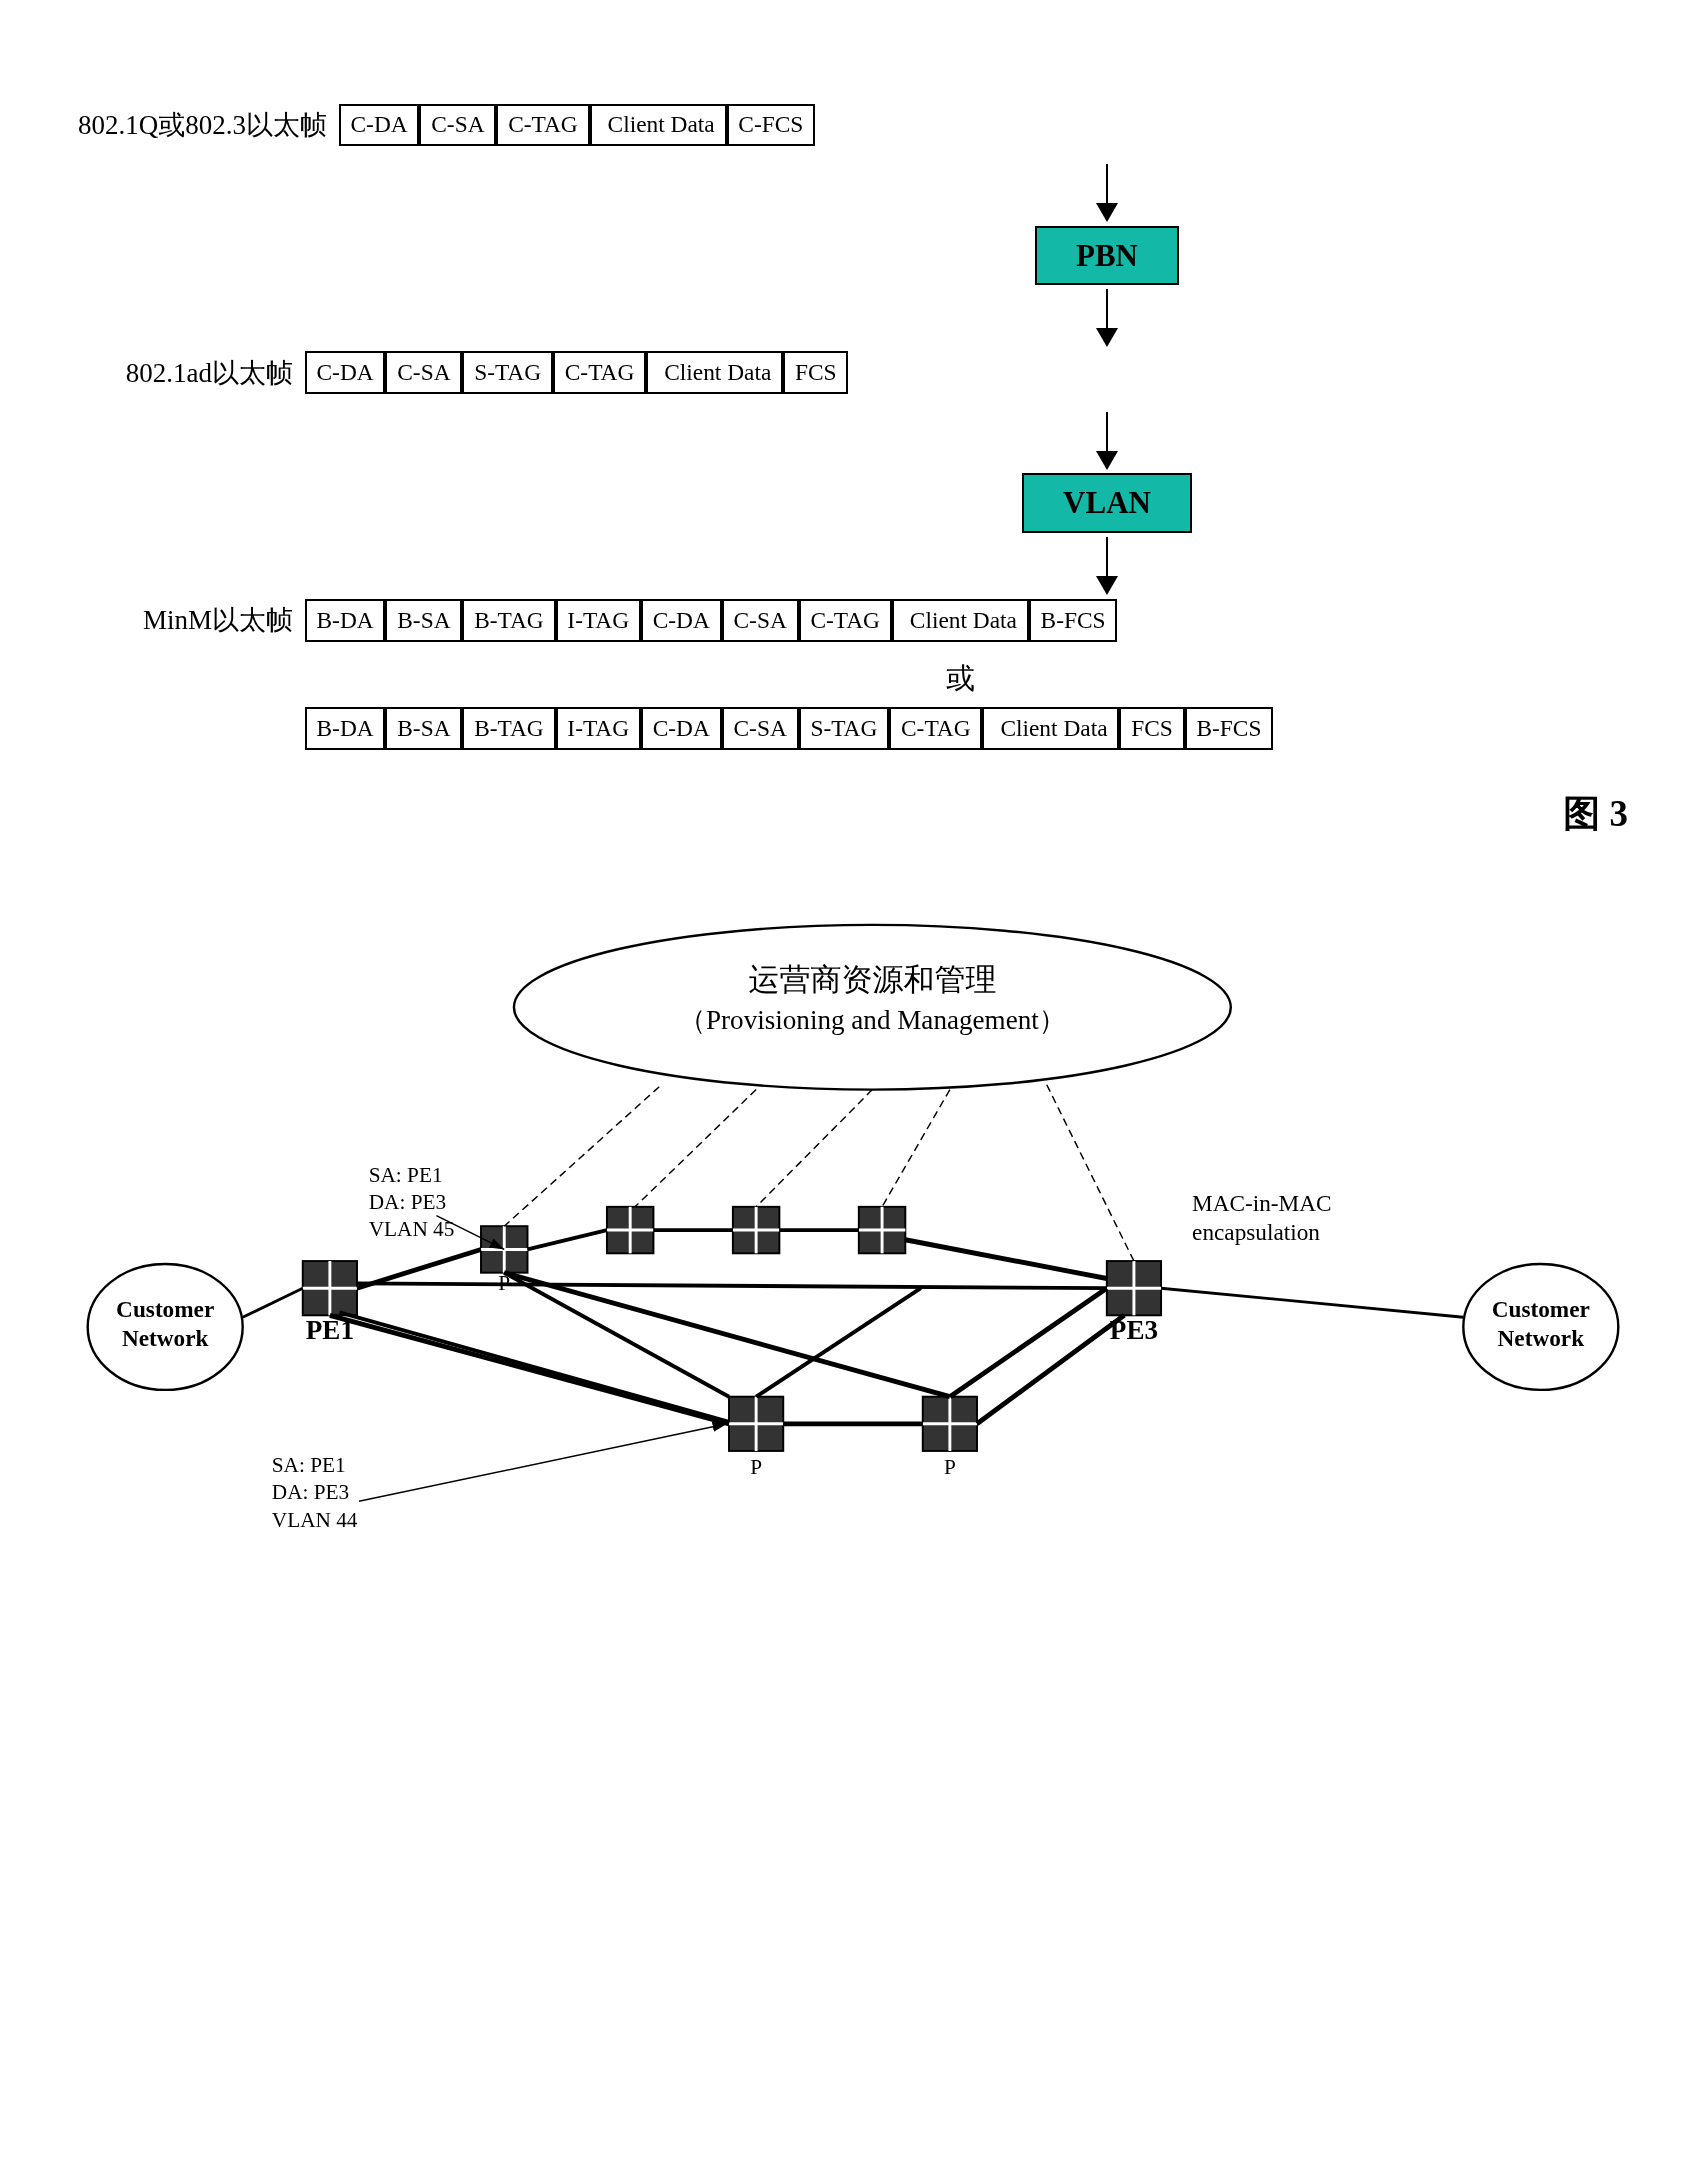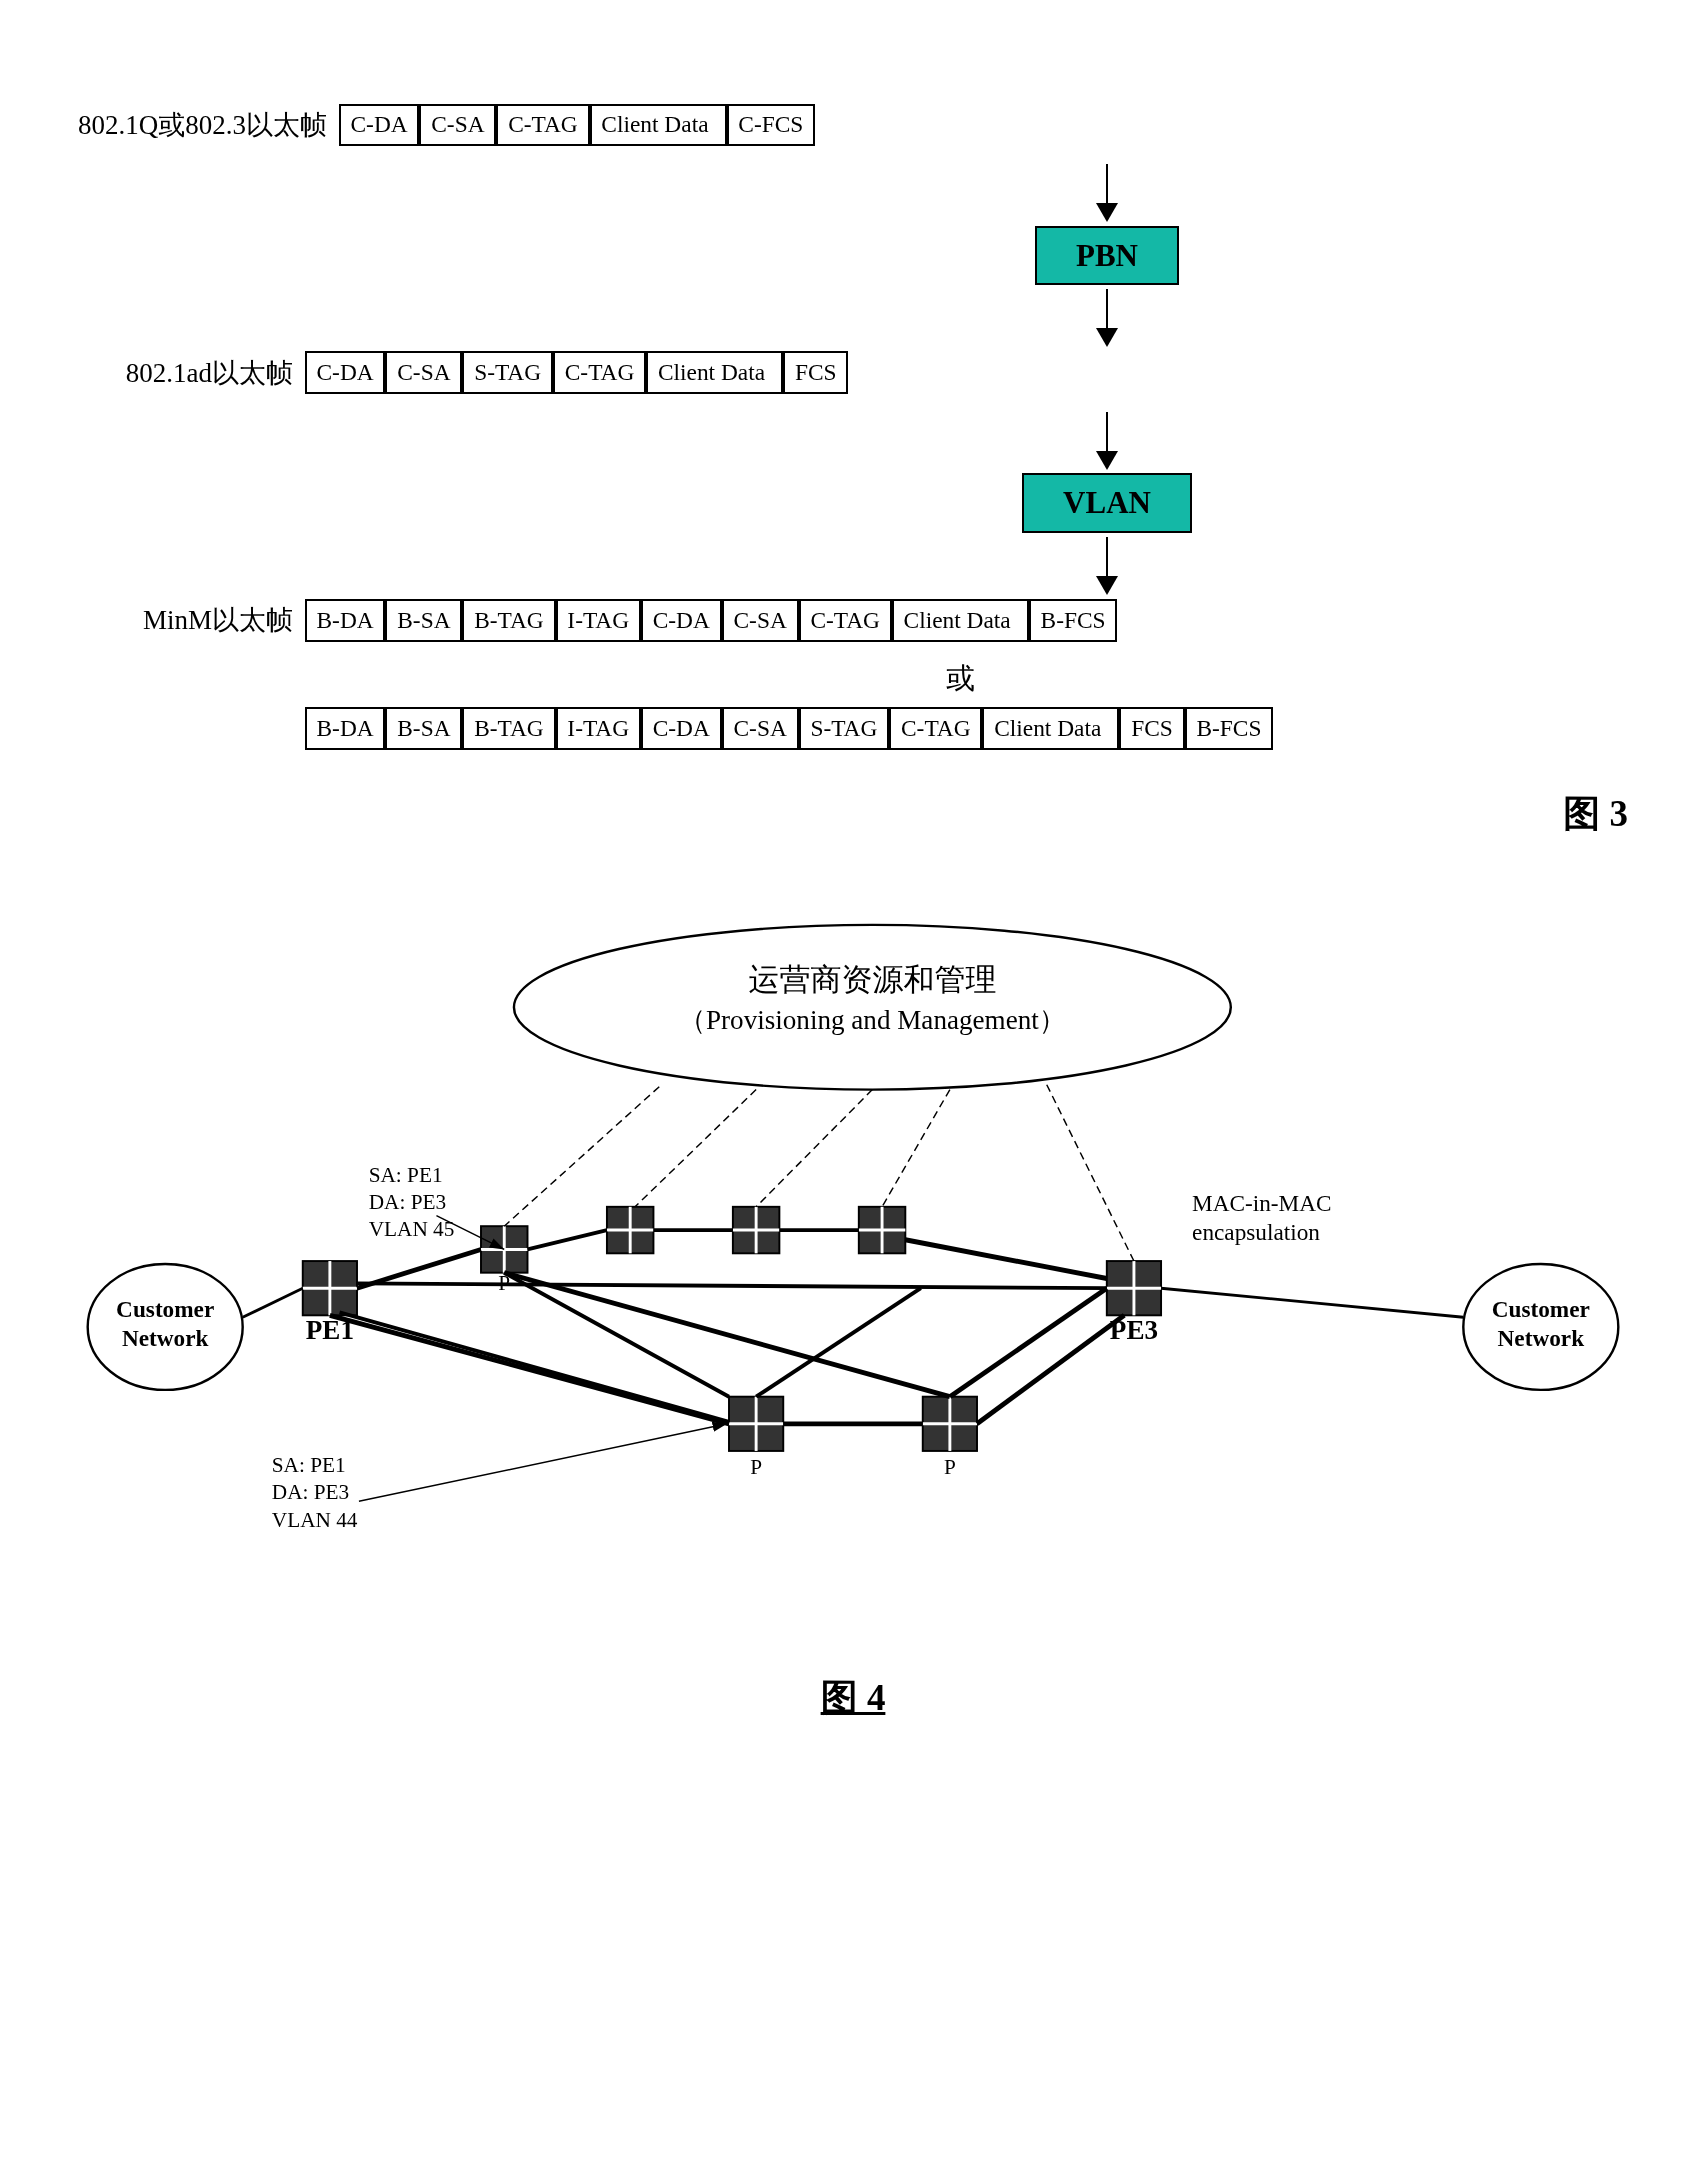--- a/index.html
+++ b/index.html
@@ -45,21 +45,21 @@
       gap: 0;
     }
 
     .frame-box {
       border: 2.4px solid #000;
       padding: 5.9px 9.8px;
       font-size: 23.4px;
       white-space: nowrap;
       background: #fff;
       min-width: 59px;
-      text-align: left;
+      text-align: right;
     }
 
     .frame-box.wide {
       min-width: 137px;
     }
 
     .network-block {
       border: 2.9px solid #000;
       padding: 9.8px 39px;
       font-size: 31px;
@@ -338,17 +338,16 @@
       <text x="1150" y="310" font-family="Times New Roman, serif" font-size="24" fill="#000">MAC-in-MAC</text>
       <text x="1150" y="340" font-family="Times New Roman, serif" font-size="24" fill="#000">encapsulation</text>
 
       <defs>
         <marker id="arrowhead" markerWidth="10" markerHeight="7" refX="10" refY="3.5" orient="auto">
           <polygon points="0 0, 10 3.5, 0 7" fill="#000"></polygon>
         </marker>
       </defs>
 
     </svg>
-    <div class="fig4-label">图 4</div>
   </div>
 
 </div>
 
 
 </body></html>

